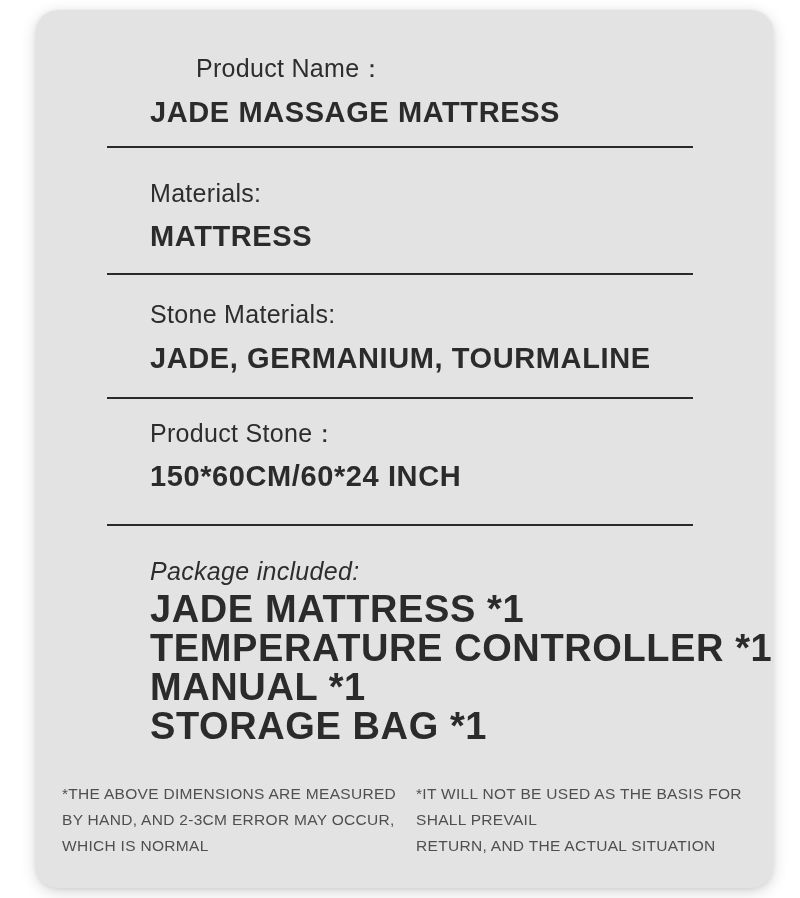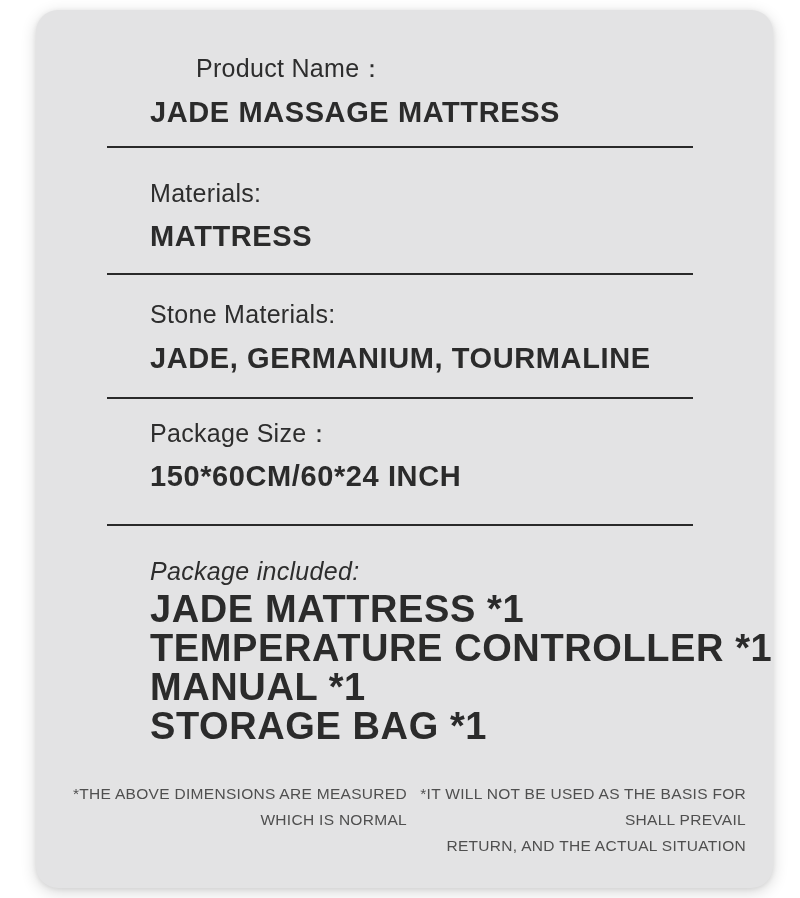--- a/index.html
+++ b/index.html
@@ -80,21 +80,20 @@
     color: var(--value-color, #2b2b2b);
     white-space: nowrap;
   }
   .footnote {
     position: absolute;
     top: 771px;
     font-size: 15.5px;
     line-height: 26px;
     letter-spacing: 0.3px;
     color: var(--footnote-color, #4f4f4f);
-    text-align: right;
   }
   .fn-left  { left: 26px;  width: 345px; }
   .fn-right { left: 380px; width: 330px; }
   .fn-line { white-space: nowrap; }
 </style>
 </head>
 <body>
 
 <div class="stage">
   <div class="card">
@@ -104,34 +103,35 @@
     <div class="divider d1"></div>
 
     <div class="label l2">Materials:</div>
     <div class="value v2">MATTRESS</div>
     <div class="divider d2"></div>
 
     <div class="label l3">Stone Materials:</div>
     <div class="value v3">JADE, GERMANIUM, TOURMALINE</div>
     <div class="divider d3"></div>
 
-    <div class="label l4">Package Size：</div>
+    <div class="label l4">Product Stone：</div>
     <div class="value v4">150*60CM/60*24 INCH</div>
     <div class="divider d4"></div>
 
     <div class="label l5">Package included:</div>
     <div class="items">
       <div class="item">JADE MATTRESS *1</div>
       <div class="item">TEMPERATURE CONTROLLER *1</div>
       <div class="item">MANUAL *1</div>
       <div class="item">STORAGE BAG *1</div>
     </div>
 
     <div class="footnote fn-left">
       <div class="fn-line">*THE ABOVE DIMENSIONS ARE MEASURED</div>
+      <div class="fn-line">BY HAND, AND 2-3CM ERROR MAY OCCUR,</div>
       <div class="fn-line">WHICH IS NORMAL</div>
     </div>
 
     <div class="footnote fn-right">
       <div class="fn-line">*IT WILL NOT BE USED AS THE BASIS FOR</div>
       <div class="fn-line">SHALL PREVAIL</div>
       <div class="fn-line">RETURN, AND THE ACTUAL SITUATION</div>
     </div>
 
   </div>

